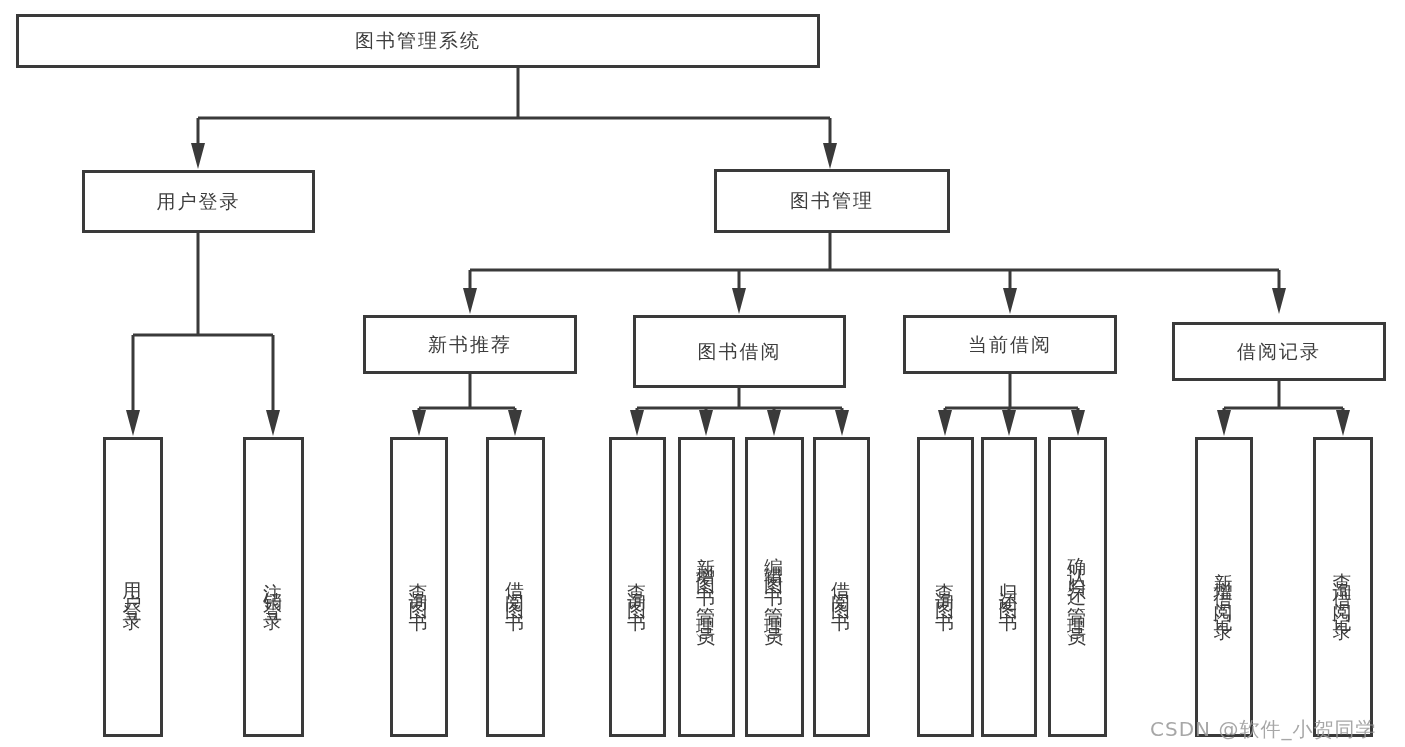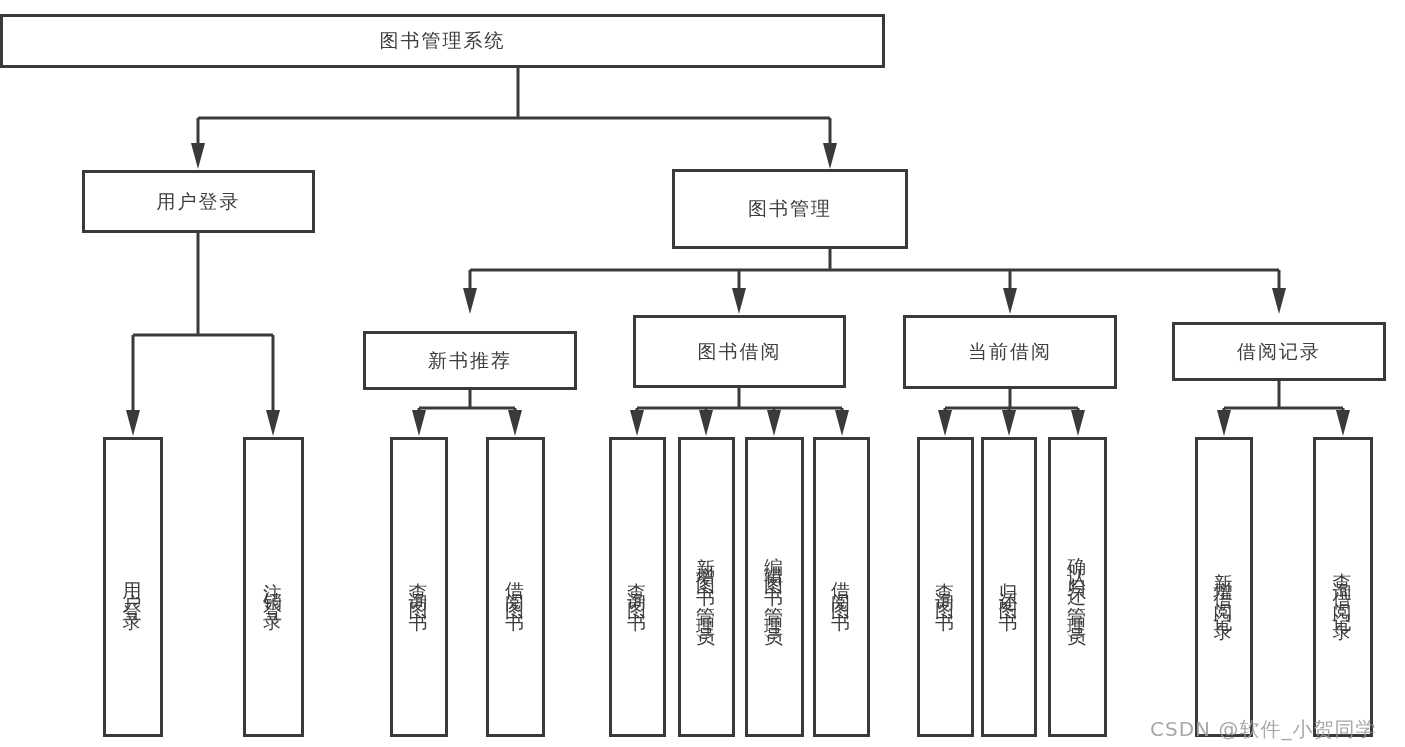--- a/index.html
+++ b/index.html
@@ -103,28 +103,28 @@
       M699 410 L713 410 L706 436 Z
       M767 410 L781 410 L774 436 Z
       M835 410 L849 410 L842 436 Z
       M938 410 L952 410 L945 436 Z
       M1002 410 L1016 410 L1009 436 Z
       M1071 410 L1085 410 L1078 436 Z
       M1217 410 L1231 410 L1224 436 Z
       M1336 410 L1350 410 L1343 436 Z"></path>
   </svg>
 
-  <div class="node node-h" style="left:0;top:14px;width:885px;height:54px;font-family:Liberation Mono, monospace;">图书管理系统</div>
+  <div class="node node-h" style="left:16px;top:14px;width:804px;height:54px;font-family:Liberation Mono, monospace;">图书管理系统</div>
 
   <div class="node node-h" style="left:82px;top:170px;width:233px;height:63px;">用户登录</div>
-  <div class="node node-h" style="left:672px;top:169px;width:236px;height:80px;">图书管理</div>
+  <div class="node node-h" style="left:714px;top:169px;width:236px;height:64px;">图书管理</div>
 
-  <div class="node node-h" style="left:363px;top:315px;width:214px;height:59px;margin-top:16px;">新书推荐</div>
+  <div class="node node-h" style="left:363px;top:315px;width:214px;height:59px;">新书推荐</div>
   <div class="node node-h" style="left:633px;top:315px;width:213px;height:73px;">图书借阅</div>
-  <div class="node node-h" style="left:903px;top:315px;width:214px;height:74px;">当前借阅</div>
+  <div class="node node-h" style="left:903px;top:315px;width:214px;height:59px;">当前借阅</div>
   <div class="node node-h" style="left:1172px;top:322px;width:214px;height:59px;">借阅记录</div>
 
   <div class="node node-v" style="left:103px;top:437px;width:60px;height:300px;">
     <span class="vtext">用户登录</span>
   </div>
   <div class="node node-v" style="left:243px;top:437px;width:61px;height:300px;">
     <span class="vtext">注销登录</span>
   </div>
 
   <div class="node node-v" style="left:390px;top:437px;width:58px;height:300px;">

